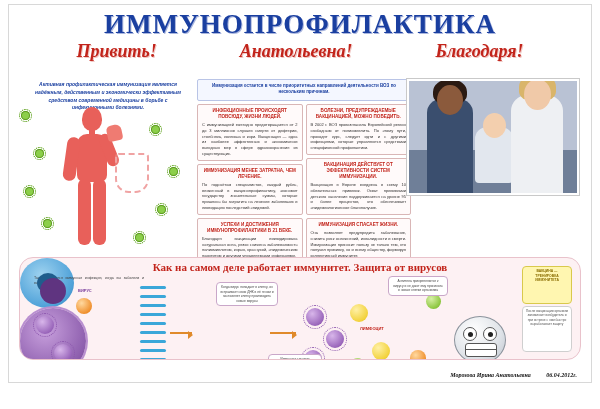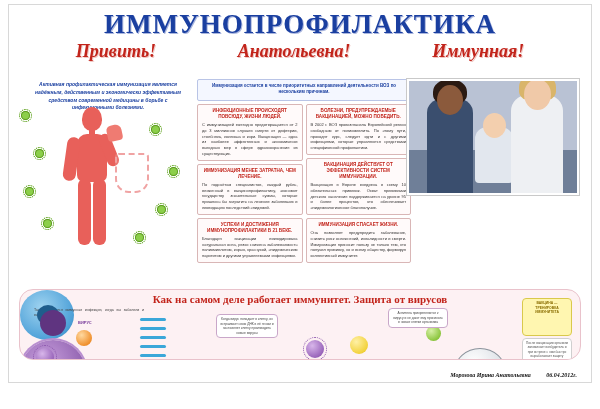--- a/index.html
+++ b/index.html
@@ -142,21 +142,20 @@
   .photo .womanB .hair{position:absolute;left:8px;top:-22px;width:37px;height:28px;border-radius:50% 50% 35% 35%;background:#d9b56a;}
   .photo .baby{
     position:absolute;left:66px;top:46px;width:38px;height:56px;background:#e2e7ee;border-radius:12px 12px 4px 4px;
   }
   .photo .baby .face{position:absolute;left:8px;top:-14px;width:23px;height:25px;border-radius:50%;background:#f3cfae;}
   
   .bottom{
     position:absolute;left:10px;right:10px;top:252px;bottom:22px;
     background:#fdf1f3;border:1px solid #e9c2cb;border-radius:14px;
     overflow:hidden;
-    margin-top:32px;
   }
   .bottom-title{
     position:absolute;left:0;top:3px;width:100%;text-align:center;
     font-size:11px;font-weight:bold;color:#c2241b;
     font-family:"Liberation Serif", serif;
   }
   .bottom-sub{
     position:absolute;left:14px;top:18px;width:110px;
     font-size:3.6px;line-height:1.45;color:#444;text-align:justify;
   }
@@ -258,21 +257,21 @@
 <body>
 
 <div class="poster">
   <div class="sheet">
 
     <div class="title-main">ИММУНОПРОФИЛАКТИКА</div>
 
     <div class="subtitle-row">
       <div class="subtitle">Привить!</div>
       <div class="subtitle">Анатольевна!</div>
-      <div class="subtitle">Иммунная!</div>
+      <div class="subtitle">Благодаря!</div>
     </div>
 
     <div class="intro">Активная профилактическая иммунизация является надёжным, действенным и экономически эффективным средством современной медицины в борьбе с инфекционными болезнями.</div>
 
     <div class="figure-zone">
       <div class="virus" style="left:2px;top:10px;"></div>
       <div class="virus" style="left:16px;top:48px;"></div>
       <div class="virus" style="left:6px;top:86px;"></div>
       <div class="virus" style="left:24px;top:118px;"></div>
       <div class="virus" style="left:132px;top:24px;"></div>

